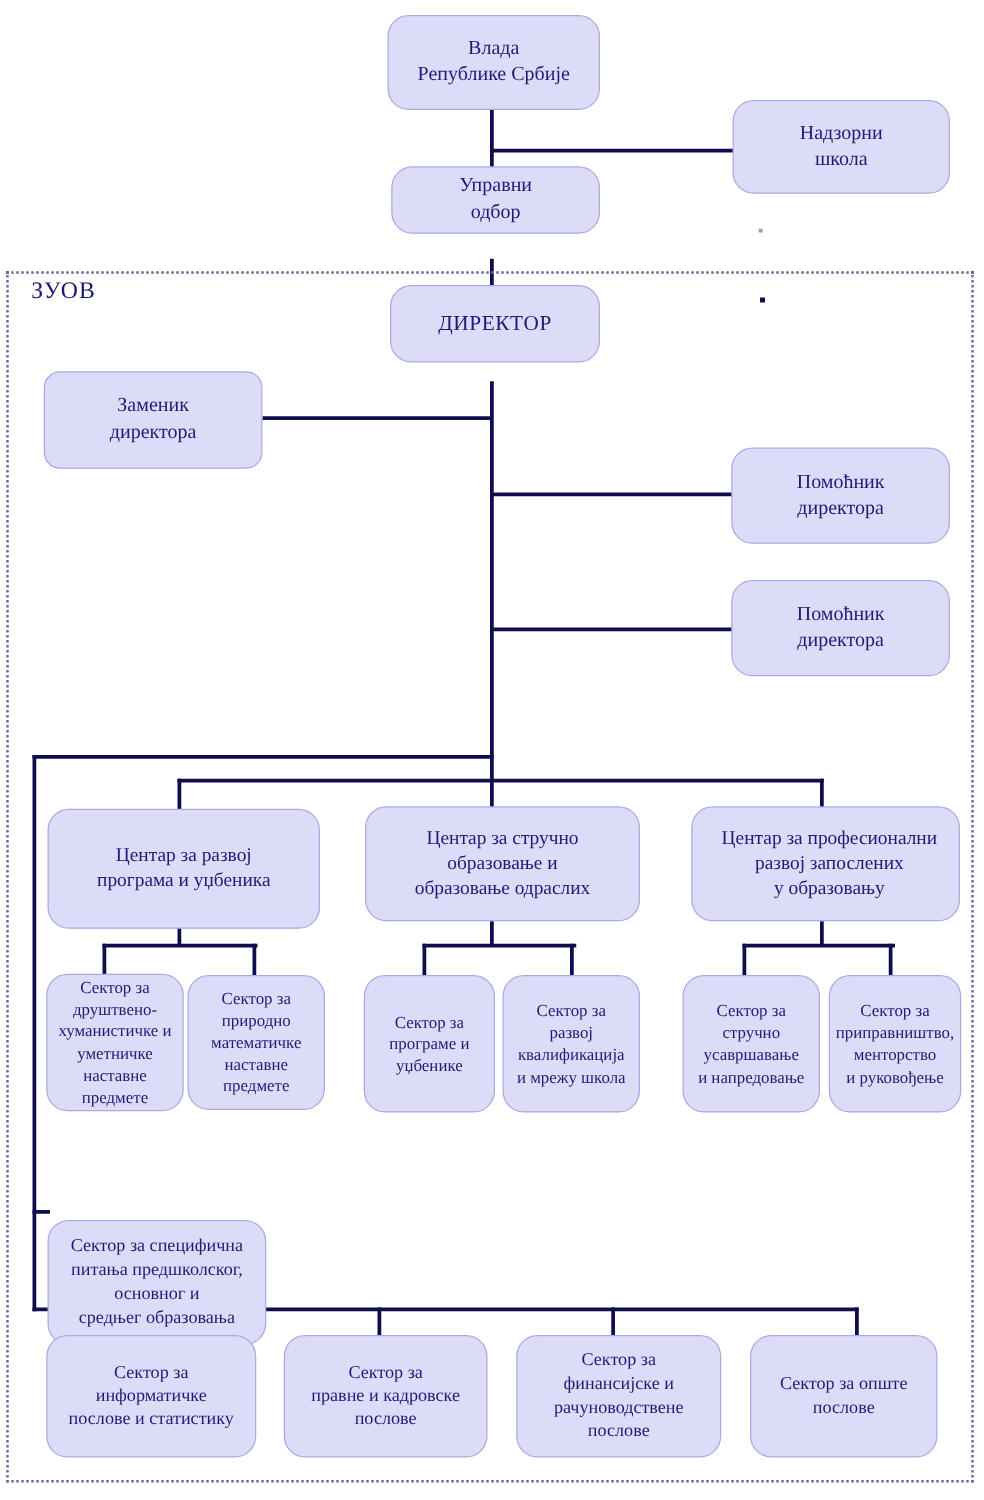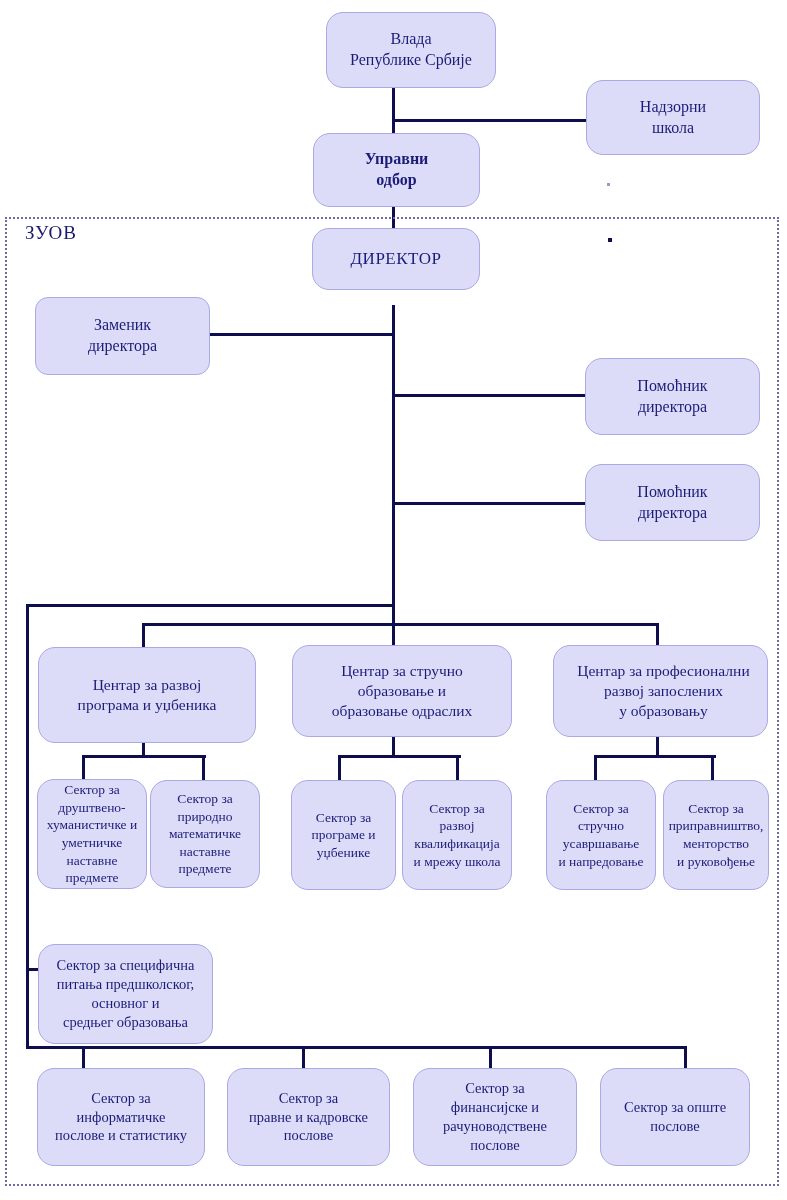--- a/index.html
+++ b/index.html
@@ -95,25 +95,25 @@
   <div class="line" style="left:302px;top:1046px;width:3px;height:23px;"></div>
   <div class="line" style="left:489px;top:1046px;width:3px;height:23px;"></div>
   <div class="line" style="left:684px;top:1046px;width:3px;height:23px;"></div>
 
   <div class="dot" style="left:607px;top:183px;width:3px;height:3px;background:#9a9ac0;"></div>
   <div class="dot" style="left:608px;top:238px;width:4px;height:4px;background:#10104e;"></div>
 
   <div class="zuov-frame"></div>
   <div class="zuov-label">ЗУОВ</div>
 
-  <div class="node f16" style="left:310px;top:12px;width:170px;height:76px;margin-left:16px;">Влада
+  <div class="node f16" style="left:310px;top:12px;width:170px;height:76px;">Влада
 Републике Србије</div>
   <div class="node f16" style="left:586px;top:80px;width:174px;height:75px;">Надзорни
 школа</div>
-  <div class="node f16" style="left:313px;top:133px;width:167px;height:74px;font-weight:bold;">Управни
+  <div class="node f16" style="left:313px;top:133px;width:167px;height:54px;">Управни
 одбор</div>
   <div class="node f17" style="left:312px;top:228px;width:168px;height:62px;">ДИРЕКТОР</div>
   <div class="node f16" style="left:35px;top:297px;width:175px;height:78px;border-radius:13px;">Заменик
 директора</div>
   <div class="node f16" style="left:585px;top:358px;width:175px;height:77px;">Помоћник
 директора</div>
   <div class="node f16" style="left:585px;top:464px;width:175px;height:77px;">Помоћник
 директора</div>
 
   <div class="node f15" style="left:38px;top:647px;width:218px;height:96px;">Центар за развој
@@ -145,21 +145,21 @@
 и мрежу школа</div>
   <div class="node f13" style="left:546px;top:780px;width:110px;height:110px;">Сектор за
 стручно
 усавршавање
 и напредовање</div>
   <div class="node f13" style="left:663px;top:780px;width:106px;height:110px;">Сектор за
 приправништво,
 менторство
 и руковођење</div>
 
-  <div class="node f14" style="left:38px;top:944px;width:175px;height:100px;">Сектор за специфична
+  <div class="node f14" style="left:38px;top:976px;width:175px;height:100px;">Сектор за специфична
 питања предшколског,
 основног и
 средњег образовања</div>
 
   <div class="node f14" style="left:37px;top:1068px;width:168px;height:98px;">Сектор за
 информатичке
 послове и статистику</div>
   <div class="node f14" style="left:227px;top:1068px;width:163px;height:98px;">Сектор за
 правне  и кадровске
 послове</div>

